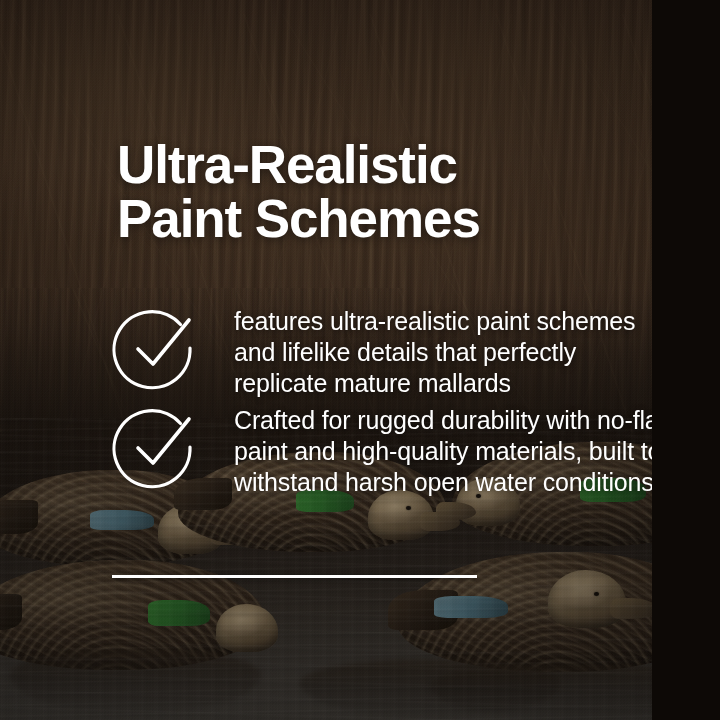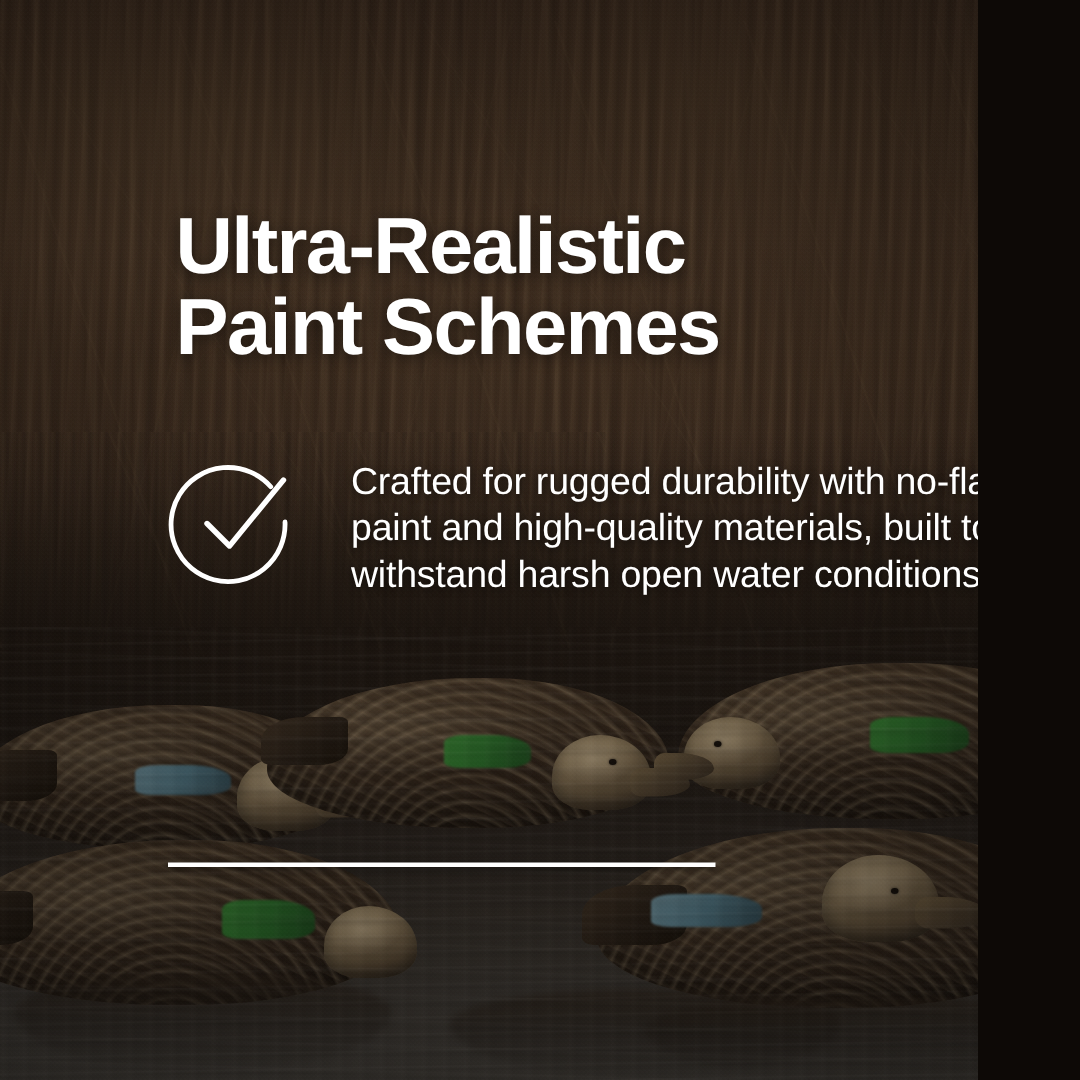--- a/index.html
+++ b/index.html
@@ -340,20 +340,31 @@
     <div class="grain"></div>
   </div>
 
   <div class="content">
 
     <h1 class="headline">Ultra-Realistic
 Paint Schemes</h1>
 
     <div class="bullets">
 
+      <div class="bullet">
+        <span class="check-icon">
+          <svg viewBox="0 0 84 84" fill="none" xmlns="http://www.w3.org/2000/svg">
+            <path d="M63.5 20.5 A 38 38 0 1 0 73 44" stroke="#ffffff" stroke-width="3.2" stroke-linecap="round" fill="none"></path>
+            <path d="M21 45 L36 60 L72 16" stroke="#ffffff" stroke-width="3.6" stroke-linecap="round" stroke-linejoin="round" fill="none"></path>
+          </svg>
+        </span>
+        <p class="bullet-text">features ultra-realistic paint schemes
+and lifelike details that perfectly
+replicate mature mallards</p>
+      </div>
 
       <div class="bullet">
         <span class="check-icon">
           <svg viewBox="0 0 84 84" fill="none" xmlns="http://www.w3.org/2000/svg">
             <path d="M63.5 20.5 A 38 38 0 1 0 73 44" stroke="#ffffff" stroke-width="3.2" stroke-linecap="round" fill="none"></path>
             <path d="M21 45 L36 60 L72 16" stroke="#ffffff" stroke-width="3.6" stroke-linecap="round" stroke-linejoin="round" fill="none"></path>
           </svg>
         </span>
         <p class="bullet-text">Crafted for rugged durability with no-flake
 paint and high-quality materials, built to

